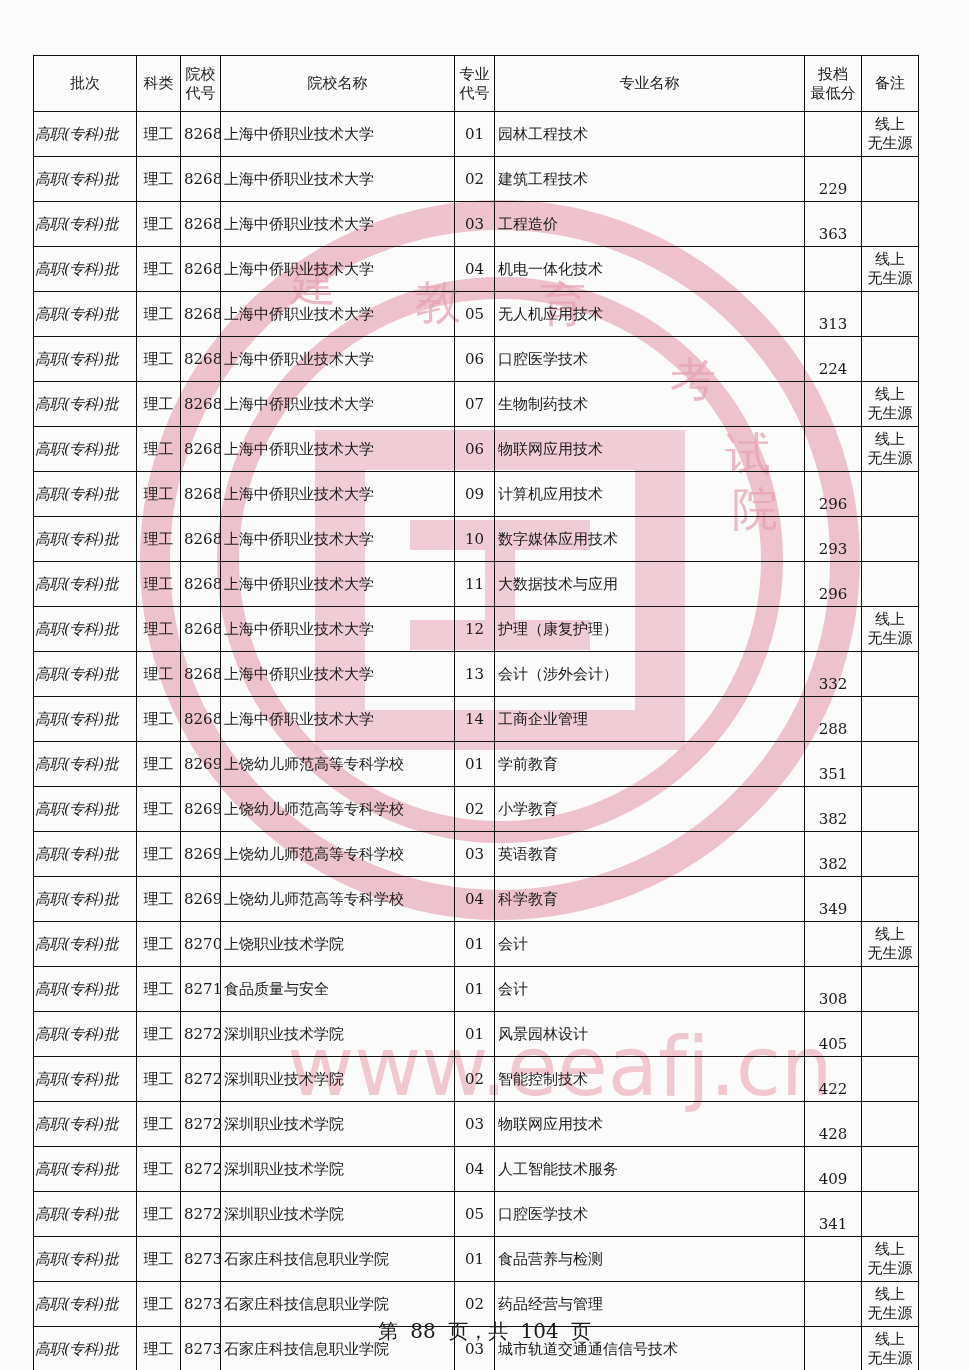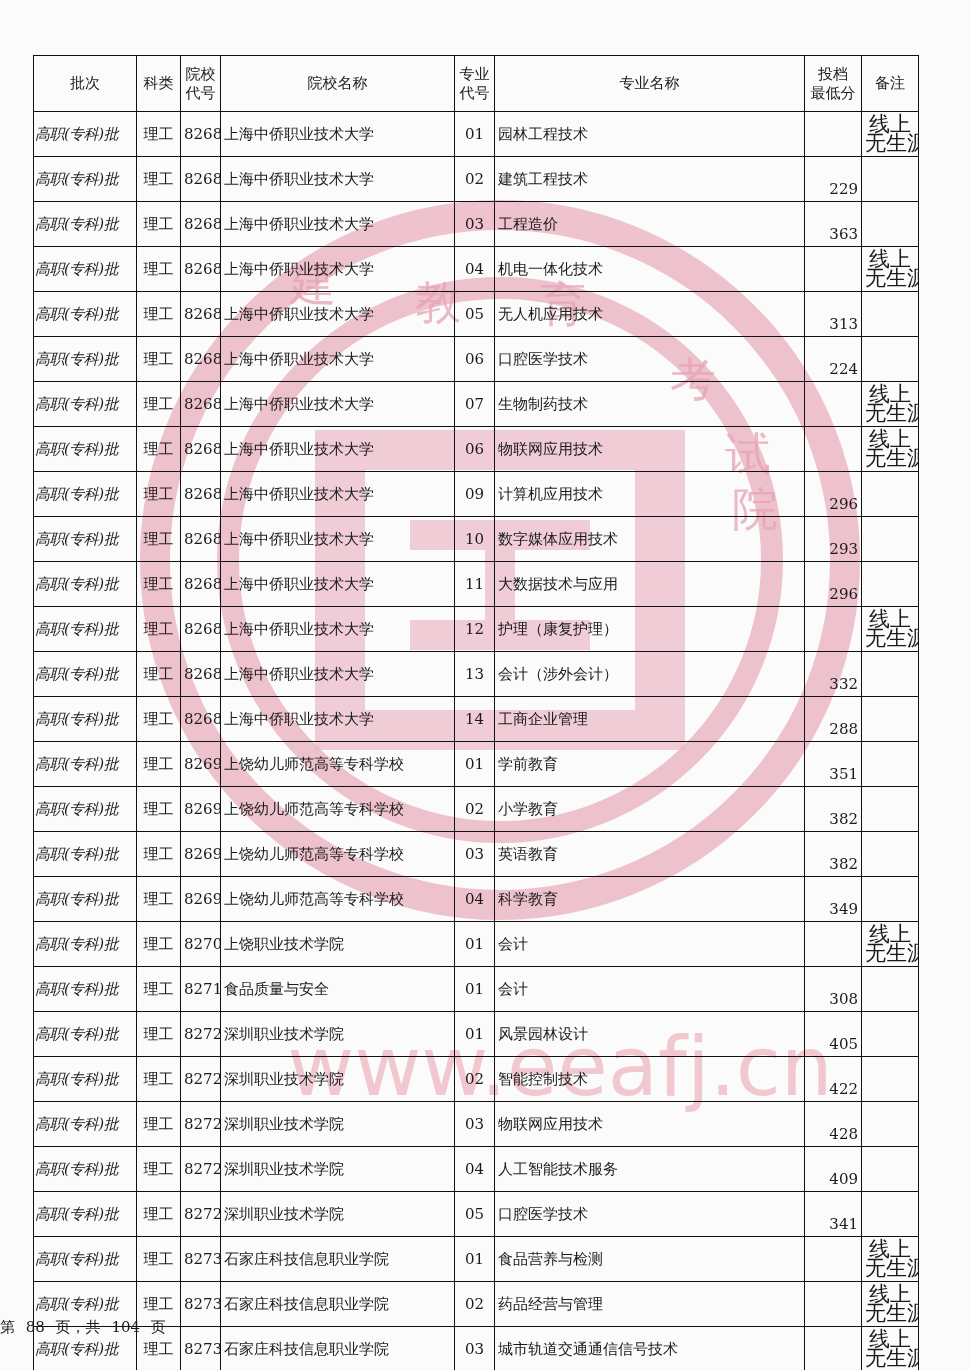--- a/index.html
+++ b/index.html
@@ -5,24 +5,24 @@
   html, body { margin: 0; padding: 0; background: #fbfbfb; }
   body { width: 969px; height: 1370px; position: relative; overflow: hidden;
          font-family: "DejaVu Serif", "Liberation Serif", serif; color: #1a1a1a; }
   .watermark { position: absolute; left: 0; top: 0; width: 969px; height: 1370px; pointer-events: none; z-index: 0; }
   .table-wrap { position: absolute; left: 33px; top: 55px; width: 885px; z-index: 1; }
   table { border-collapse: collapse; width: 885px; table-layout: fixed; }
   th, td { border: 1.6px solid #111; font-size: 15px; padding: 0 3px; height: 41px; white-space: nowrap; overflow: hidden; }
   th { height: 55px; font-weight: normal; text-align: center; line-height: 19px; font-size: 15px; }
   td.c { text-align: center; }
   td.l { text-align: left; }
-  td.r { text-align: right; vertical-align: bottom; padding-bottom: 3px; }
-  td.note { text-align: center; line-height: 19px; font-size: 21px; }
+  td.r { text-align: center; vertical-align: bottom; padding-bottom: 3px; }
+  td.note { text-align: center; line-height: 19px; font-size: 15px; }
   td.batch { padding: 0 1px; letter-spacing: -0.5px; font-style: italic; }
-  .footer { position: absolute; top: 1318px; left: 0; width: 969px; text-align: left; font-size: 15px; z-index: 1; word-spacing: 6px; }
+  .footer { position: absolute; top: 1318px; left: 0; width: 969px; text-align: center; font-size: 20px; z-index: 1; word-spacing: 6px; }
 </style>
 </head>
 <body>
 
 <svg class="watermark" viewBox="0 0 969 1370" xmlns="http://www.w3.org/2000/svg">
   <g fill="none" stroke="#eab0be" opacity="0.75">
     <circle cx="500" cy="560" r="345" stroke-width="30"></circle>
     <circle cx="500" cy="560" r="272" stroke-width="22"></circle>
   </g>
   <g fill="#eab0be" opacity="0.6">

